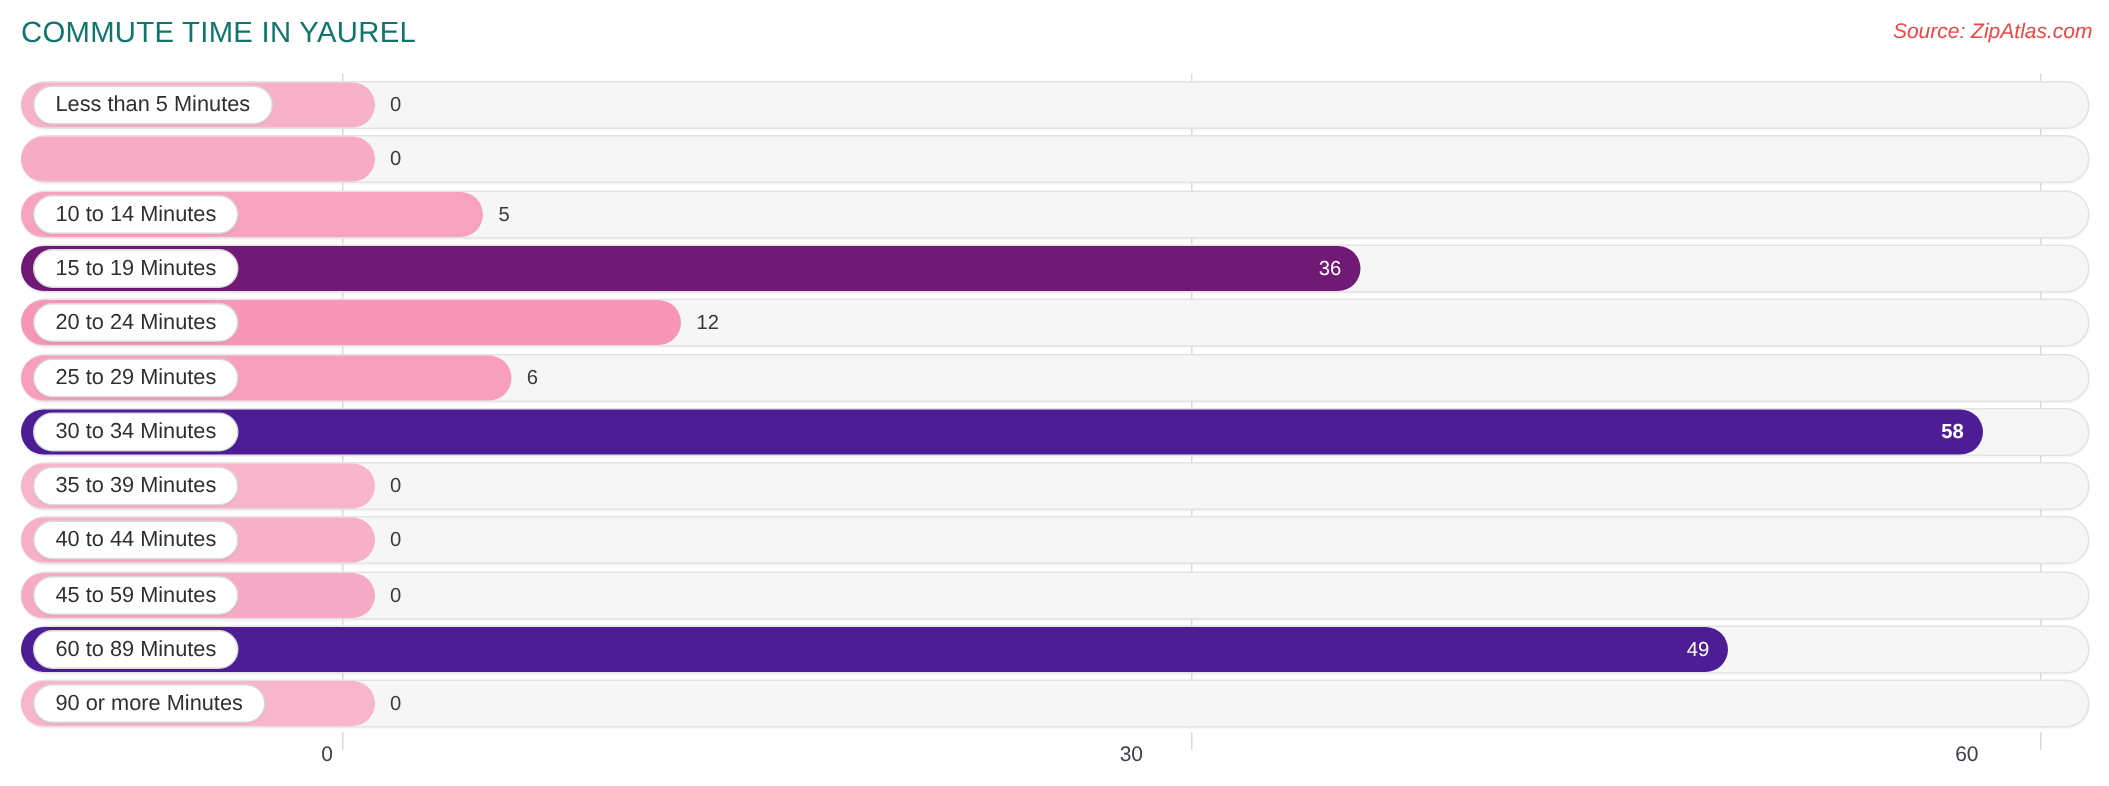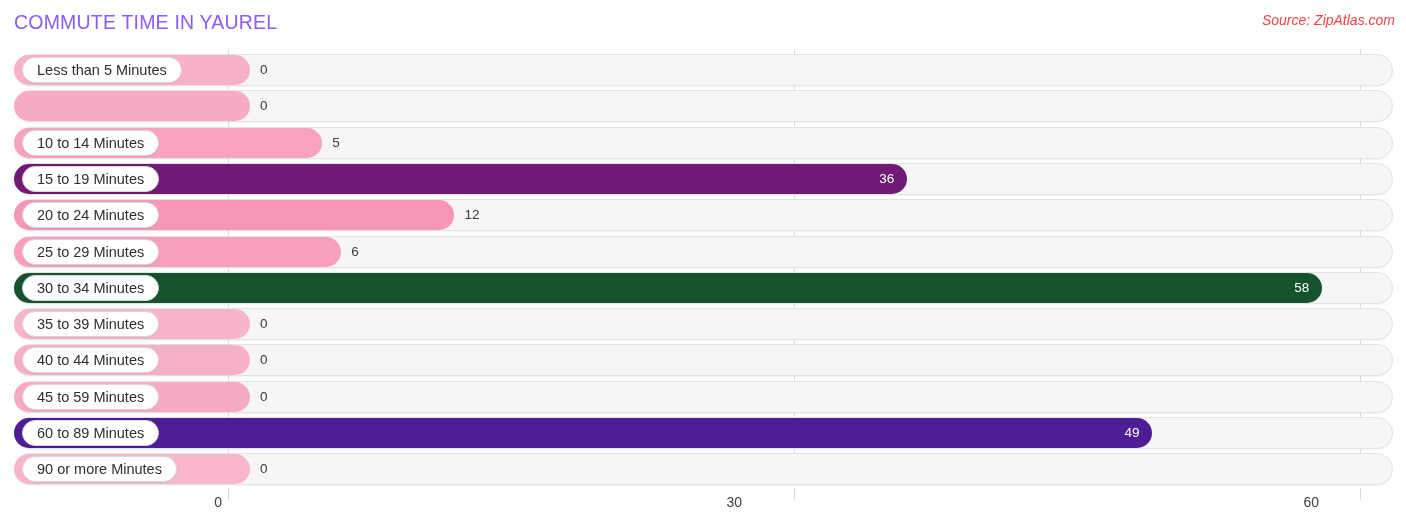--- a/index.html
+++ b/index.html
@@ -29,21 +29,21 @@
     left: 0;
     width: 1406px;
     height: 46px;
   }
   .chart-title {
     position: absolute;
     left: 14px;
     top: 11px;
     font-size: 19.5px;
     letter-spacing: 0.2px;
-    color: #8b5cf6;
+    color: #0f766e;
     font-weight: 400;
     white-space: nowrap;
   }
   .chart-source {
     position: absolute;
     right: 11px;
     top: 12px;
     font-size: 14px;
     font-style: italic;
     color: #ef4444;
@@ -211,21 +211,21 @@
           <div class="pill">20 to 24 Minutes</div>
         </div>
         <div class="row" style="top: 189.5px; left: 0px; width: 1406px;">
           <div class="track"></div>
           <div class="bar" style="width: 327.2px; background: rgb(247, 159, 189);"></div>
           <div class="outer-value" style="left: 351.2px;">6</div>
           <div class="pill">25 to 29 Minutes</div>
         </div>
         <div class="row" style="top: 225.8px; left: 0px; width: 1406px;">
           <div class="track"></div>
-          <div class="bar" style="width: 1308.27px; background: #14532d;">
+          <div class="bar" style="width: 1308.27px; background: #4c1d95; font-weight: bold;">
             <span class="bar-inner-value">58</span>
           </div>
           <div class="pill">30 to 34 Minutes</div>
         </div>
         <div class="row" style="top: 262.1px; left: 0px; width: 1406px;">
           <div class="track"></div>
           <div class="bar" style="width: 236px; background: rgb(248, 180, 203);"></div>
           <div class="outer-value" style="left: 260px;">0</div>
           <div class="pill">35 to 39 Minutes</div>
         </div>
@@ -254,18 +254,18 @@
           <div class="outer-value" style="left: 260px;">0</div>
           <div class="pill">90 or more Minutes</div>
         </div>
       </div>
   </div>
 
   <div class="axis" id="axis">
       <div class="axis-tick-line" style="left: 228px;"></div>
       <div class="axis-label" style="left: 228px;">0</div>
       <div class="axis-tick-line" style="left: 794px;"></div>
-      <div class="axis-label" style="left: 748px;">30</div>
+      <div class="axis-label" style="left: 768px;">30</div>
       <div class="axis-tick-line" style="left: 1360px;"></div>
       <div class="axis-label" style="left: 1325px;">60</div>
     </div>
 
 </div>
 
 </body></html>

